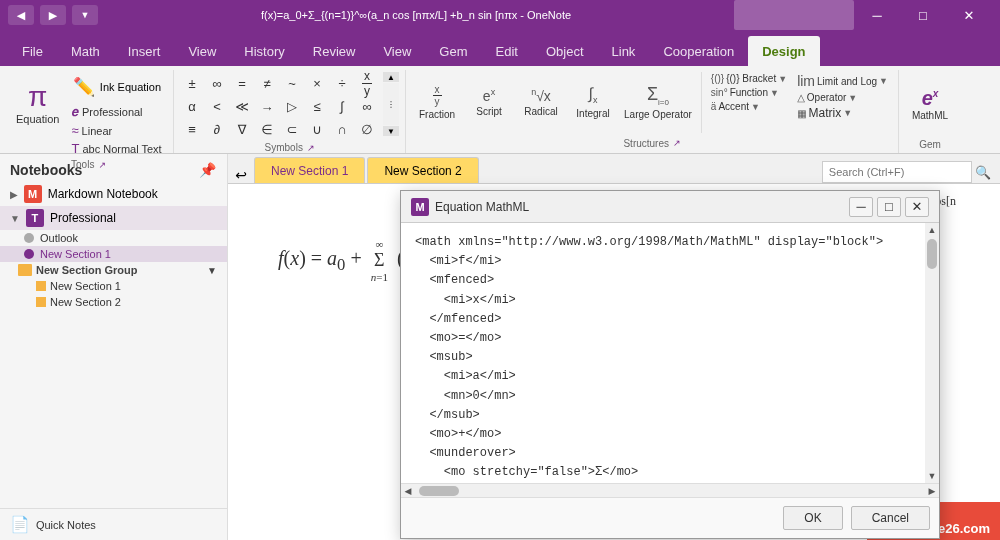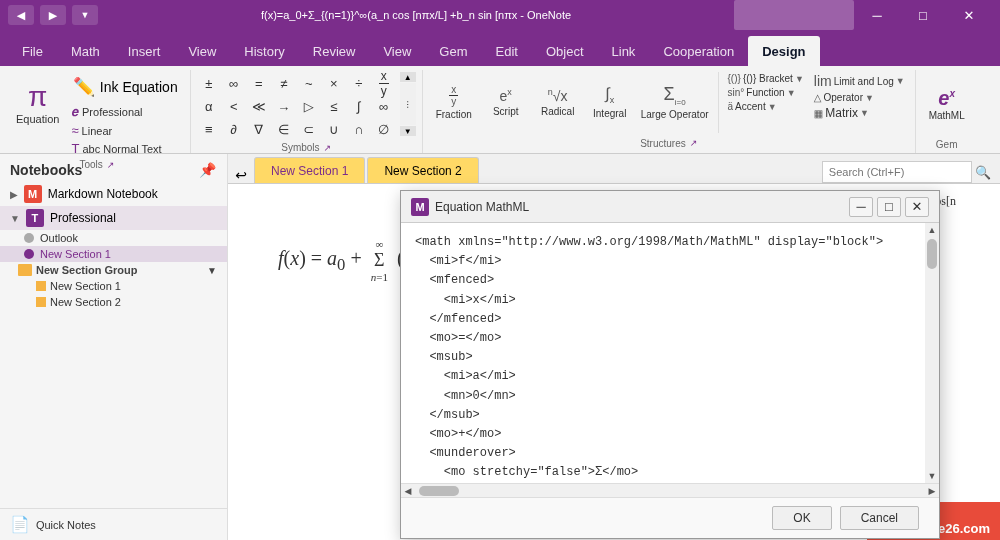--- a/index.html
+++ b/index.html
@@ -54,21 +54,21 @@
       padding: 6px 14px;
       color: rgba(255,255,255,0.85);
       font-size: 13px;
       cursor: pointer;
       border-radius: 3px 3px 0 0;
       height: 30px;
       display: flex; align-items: center;
     }
     .ribbon-tab.active {
       background: #f3f3f3;
-      color: #0f172a;
+      color: #4d7c0f;
       font-weight: 600;
     }
     .ribbon-content {
       background: #f3f3f3;
       border-bottom: 1px solid #ccc;
       display: flex;
       padding: 4px 4px 0 4px;
       height: 88px;
     }
     .ribbon-group {
@@ -482,21 +482,21 @@
       font-size: 9px; cursor: pointer; color: #555;
     }
     .hscroll-thumb {
       height: 10px;
       background: #bbb;
       border-radius: 5px;
       width: 40px;
       margin: 0 4px;
     }
     .dialog-footer {
-      padding: 8px 20px;
+      padding: 8px 9px;
       display: flex;
       justify-content: flex-end;
       gap: 8px;
       border-top: 1px solid #ddd;
       background: #f9f9f9;
     }
     .dialog-btn {
       padding: 4px 20px;
       font-size: 12px;
       cursor: pointer;
@@ -577,21 +577,21 @@
 
     <div class="ribbon-group tools-group">
       <div class="ribbon-group-content">
         <div class="tool-btn-large">
           <span class="tool-icon">π</span>
           <span class="tool-label">Equation</span>
         </div>
         <div class="tools-items">
           <div class="tool-btn-large" style="height:30px; flex-direction:row; gap:4px; min-width:0;">
             <span style="font-size:18px; color:#7B2D8B;">✏️</span>
-            <span style="font-size:14px;">Ink Equation</span>
+            <span style="font-size:11px;">Ink Equation</span>
           </div>
           <div class="tool-btn-small">
             <span class="small-icon">𝒆</span>
             <span>Professional</span>
           </div>
           <div class="tool-btn-small">
             <span class="small-icon">≈</span>
             <span>Linear</span>
           </div>
           <div class="tool-btn-small">

